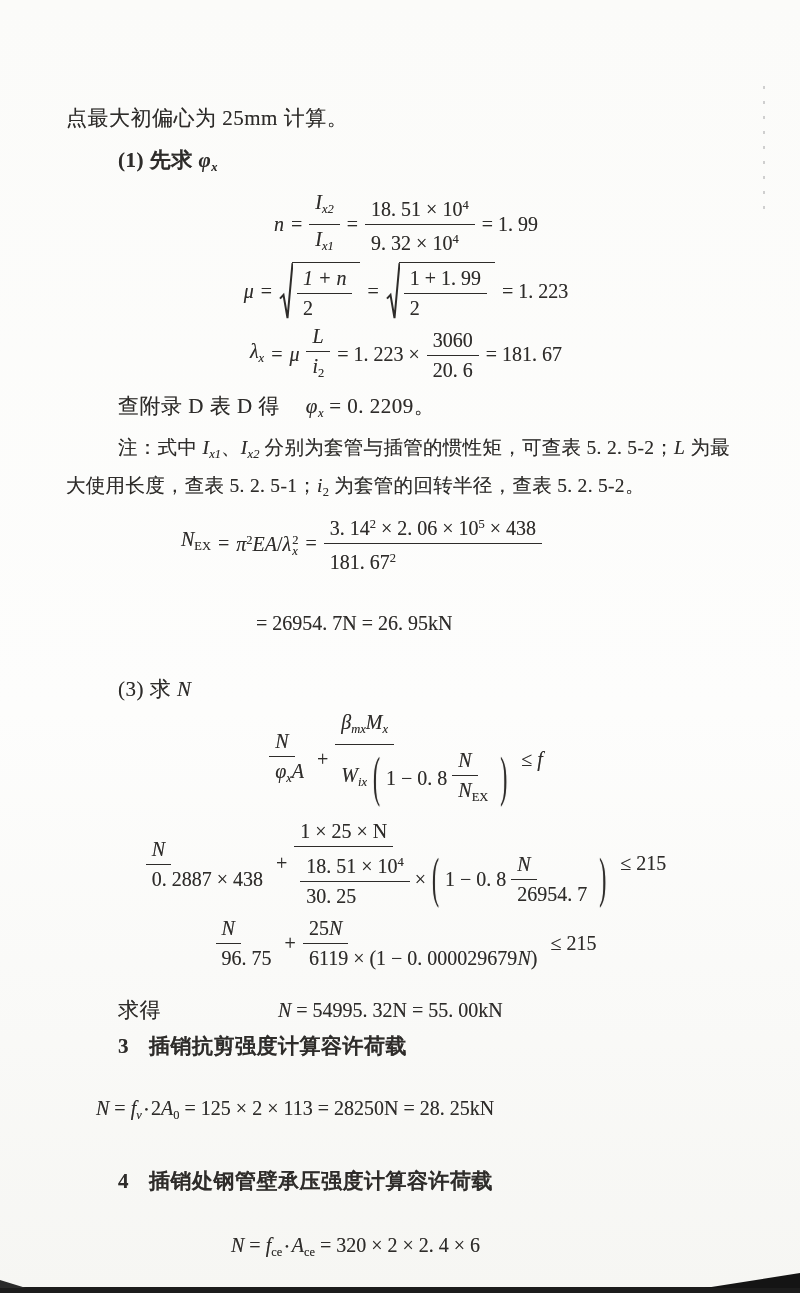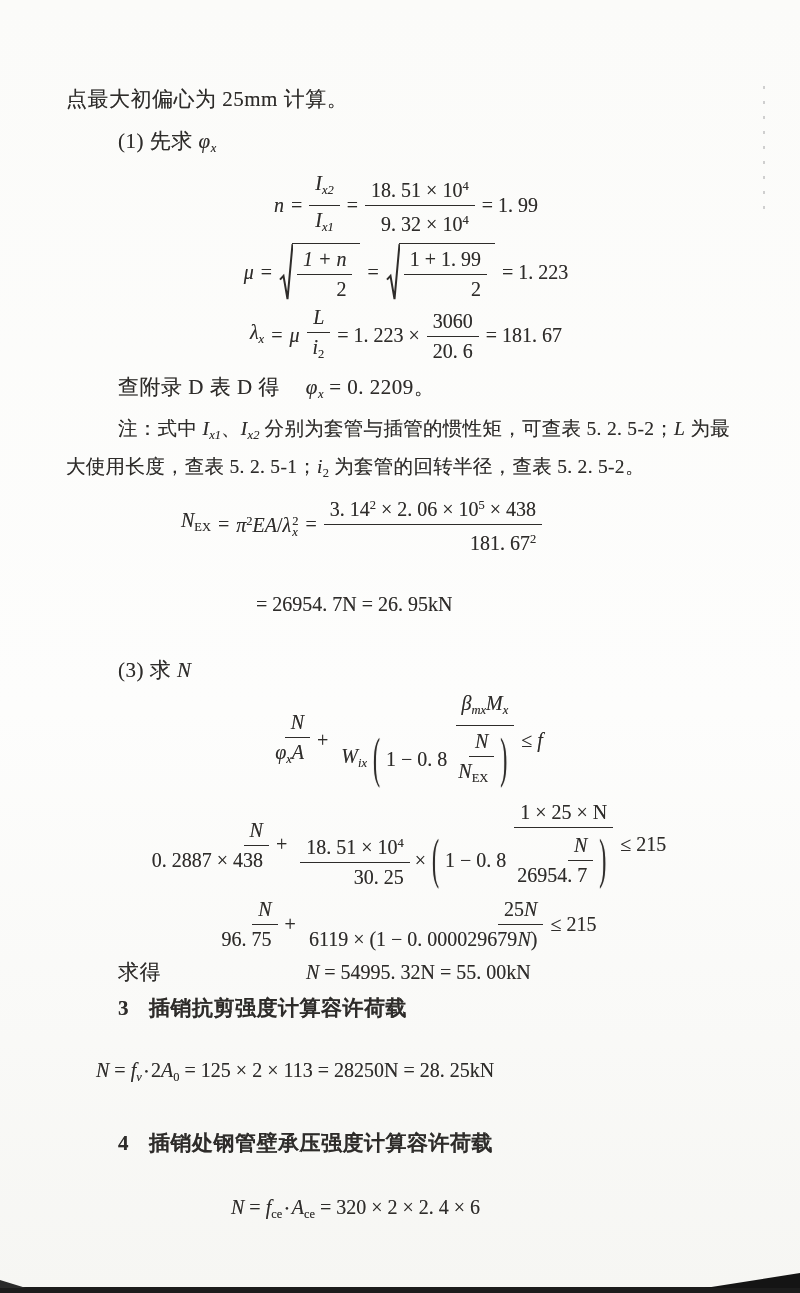--- a/index.html
+++ b/index.html
@@ -9,46 +9,46 @@
   }
   html,body{margin:0;padding:0;background:#ffffff;}
   .page{
     width:800px;height:1293px;position:relative;overflow:hidden;
     background:linear-gradient(to bottom,#fbfbf9 0%,#fdfdfc 55%,#f6f6f3 100%);
     color:var(--ink);
     font-family:"Liberation Serif","DejaVu Serif",serif;
     text-shadow:0 0 0.6px rgba(46,44,42,0.45);
   }
   .content{position:absolute;top:0;left:0;right:0;padding:84px 54px 0 66px;box-sizing:border-box;}
-  .cjk{font-size:21px;line-height:30px;letter-spacing:0.5px;}
+  .cjk{font-size:21px;line-height:30px;letter-spacing:0.5px;margin-top:19px;}
   .indent{padding-left:52px;}
   .note{font-size:19.5px;line-height:31px;letter-spacing:0.3px;white-space:nowrap;}
   .mline{font-size:20px;line-height:30px;white-space:pre;}
   .it{font-style:italic;}
   .bold{font-weight:700;}
   .secnum{font-weight:700;margin-right:20px;}
   .sb{font-size:12.5px;vertical-align:-4px;letter-spacing:0;}
   .sp{font-size:12.5px;vertical-align:7px;letter-spacing:0;}
   .math{display:flex;align-items:center;justify-content:center;font-size:20px;line-height:23px;column-gap:7px;}
   .math.jl{justify-content:flex-start;}
   .grp{white-space:pre;}
-  .frac{display:inline-flex;flex-direction:column;align-items:flex-end;}
+  .frac{display:inline-flex;flex-direction:column;align-items:flex-start;}
   .fn{border-bottom:1.6px solid currentColor;padding:1px 6px 3px;display:flex;align-items:center;justify-content:center;column-gap:5px;min-height:23px;}
   .fd{padding:3px 6px 0;display:flex;align-items:center;justify-content:center;column-gap:5px;min-height:23px;}
   .supsub{display:inline-flex;flex-direction:column;align-items:flex-start;font-size:12.5px;line-height:11px;vertical-align:middle;margin-left:1px;}
   .sqrt{position:relative;padding-left:14px;display:inline-flex;}
   .sqrt>svg{position:absolute;left:0;top:0;width:14px;height:100%;}
   .radbody{border-top:1.7px solid currentColor;padding:3px 8px 0 5px;display:inline-flex;align-items:center;margin-left:-1px;}
   .bp{display:inline-block;transform:scaleY(2.25);font-size:21px;margin:0 1px;font-weight:400;}
   .bp.t3{transform:scaleY(2.6);}
   .dot{font-size:11px;vertical-align:2px;}
   .mt2{margin-top:2px;}.mt4{margin-top:4px;}.mt6{margin-top:6px;}
-  .mt8{margin-top:8px;}.mt10{margin-top:10px;}.mt12{margin-top:12px;}
+  .mt8{margin-top:8px;}.mt10{margin-top:10px;}.mt12{margin-top:12px;font-weight:bold;}
   .result-row{display:flex;align-items:baseline;padding-left:52px;gap:37px;}
-  .result-body{margin-left:108px;font-size:20px;white-space:pre;}
+  .result-body{margin-left:80px;font-size:20px;white-space:pre;}
   
   .scan-bottom-bar{position:absolute;left:0;right:0;bottom:0;height:6px;background:var(--scan-edge);}
   .scan-corner-right{position:absolute;right:0;bottom:5px;width:95px;height:15px;background:#141414;clip-path:polygon(100% 0,100% 100%,0 100%);}
   .scan-corner-left{position:absolute;left:0;bottom:5px;width:26px;height:8px;background:#2b2b2b;clip-path:polygon(0 0,100% 100%,0 100%);}
   .scan-dots{position:absolute;left:763px;top:86px;width:2px;height:132px;
     background:repeating-linear-gradient(to bottom,rgba(90,90,95,0.55) 0 3px,transparent 3px 15px);opacity:0.5;}
 </style>
 </head>
 <body>
 

